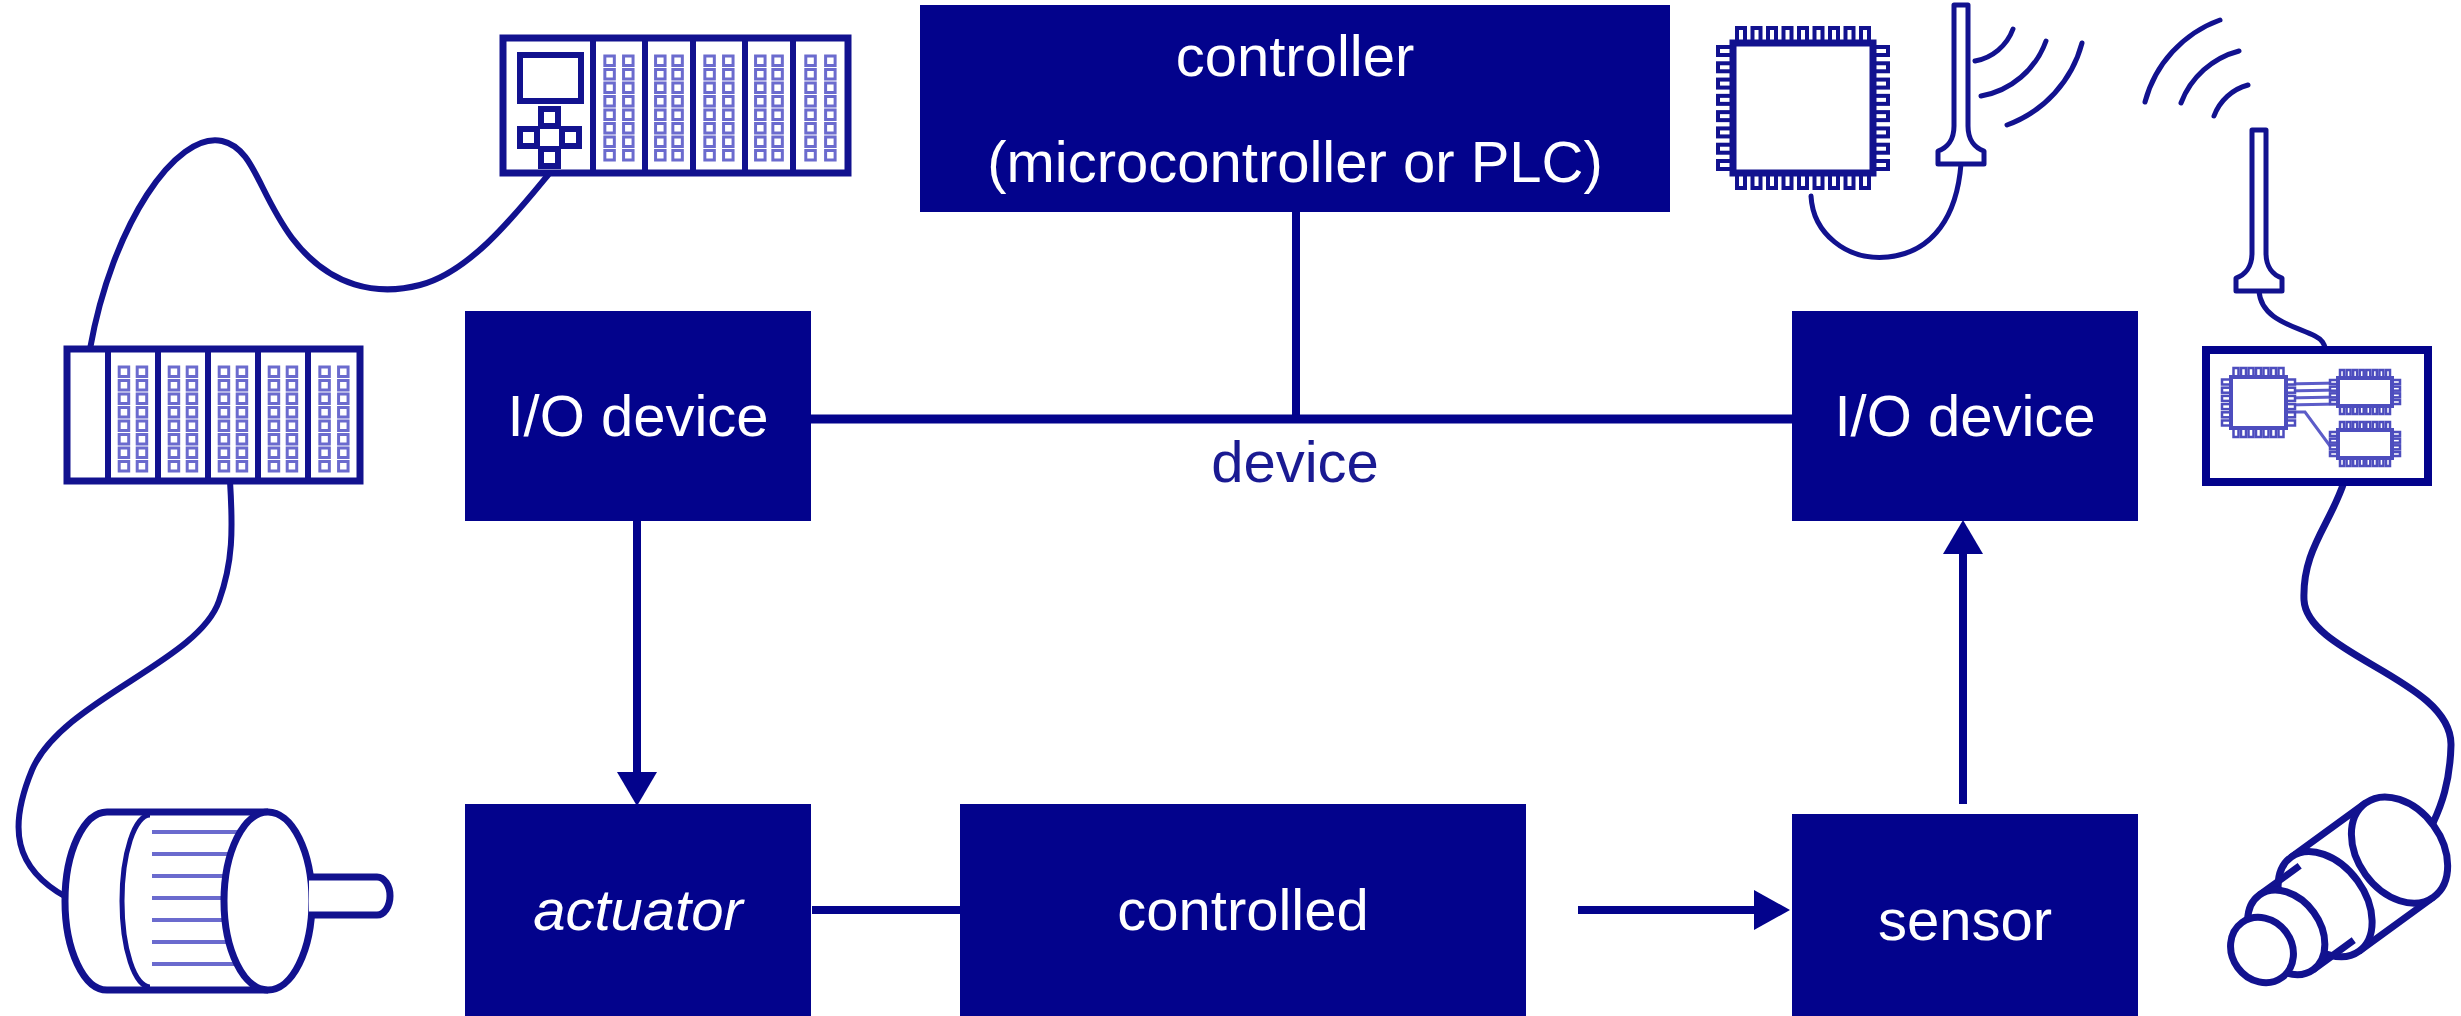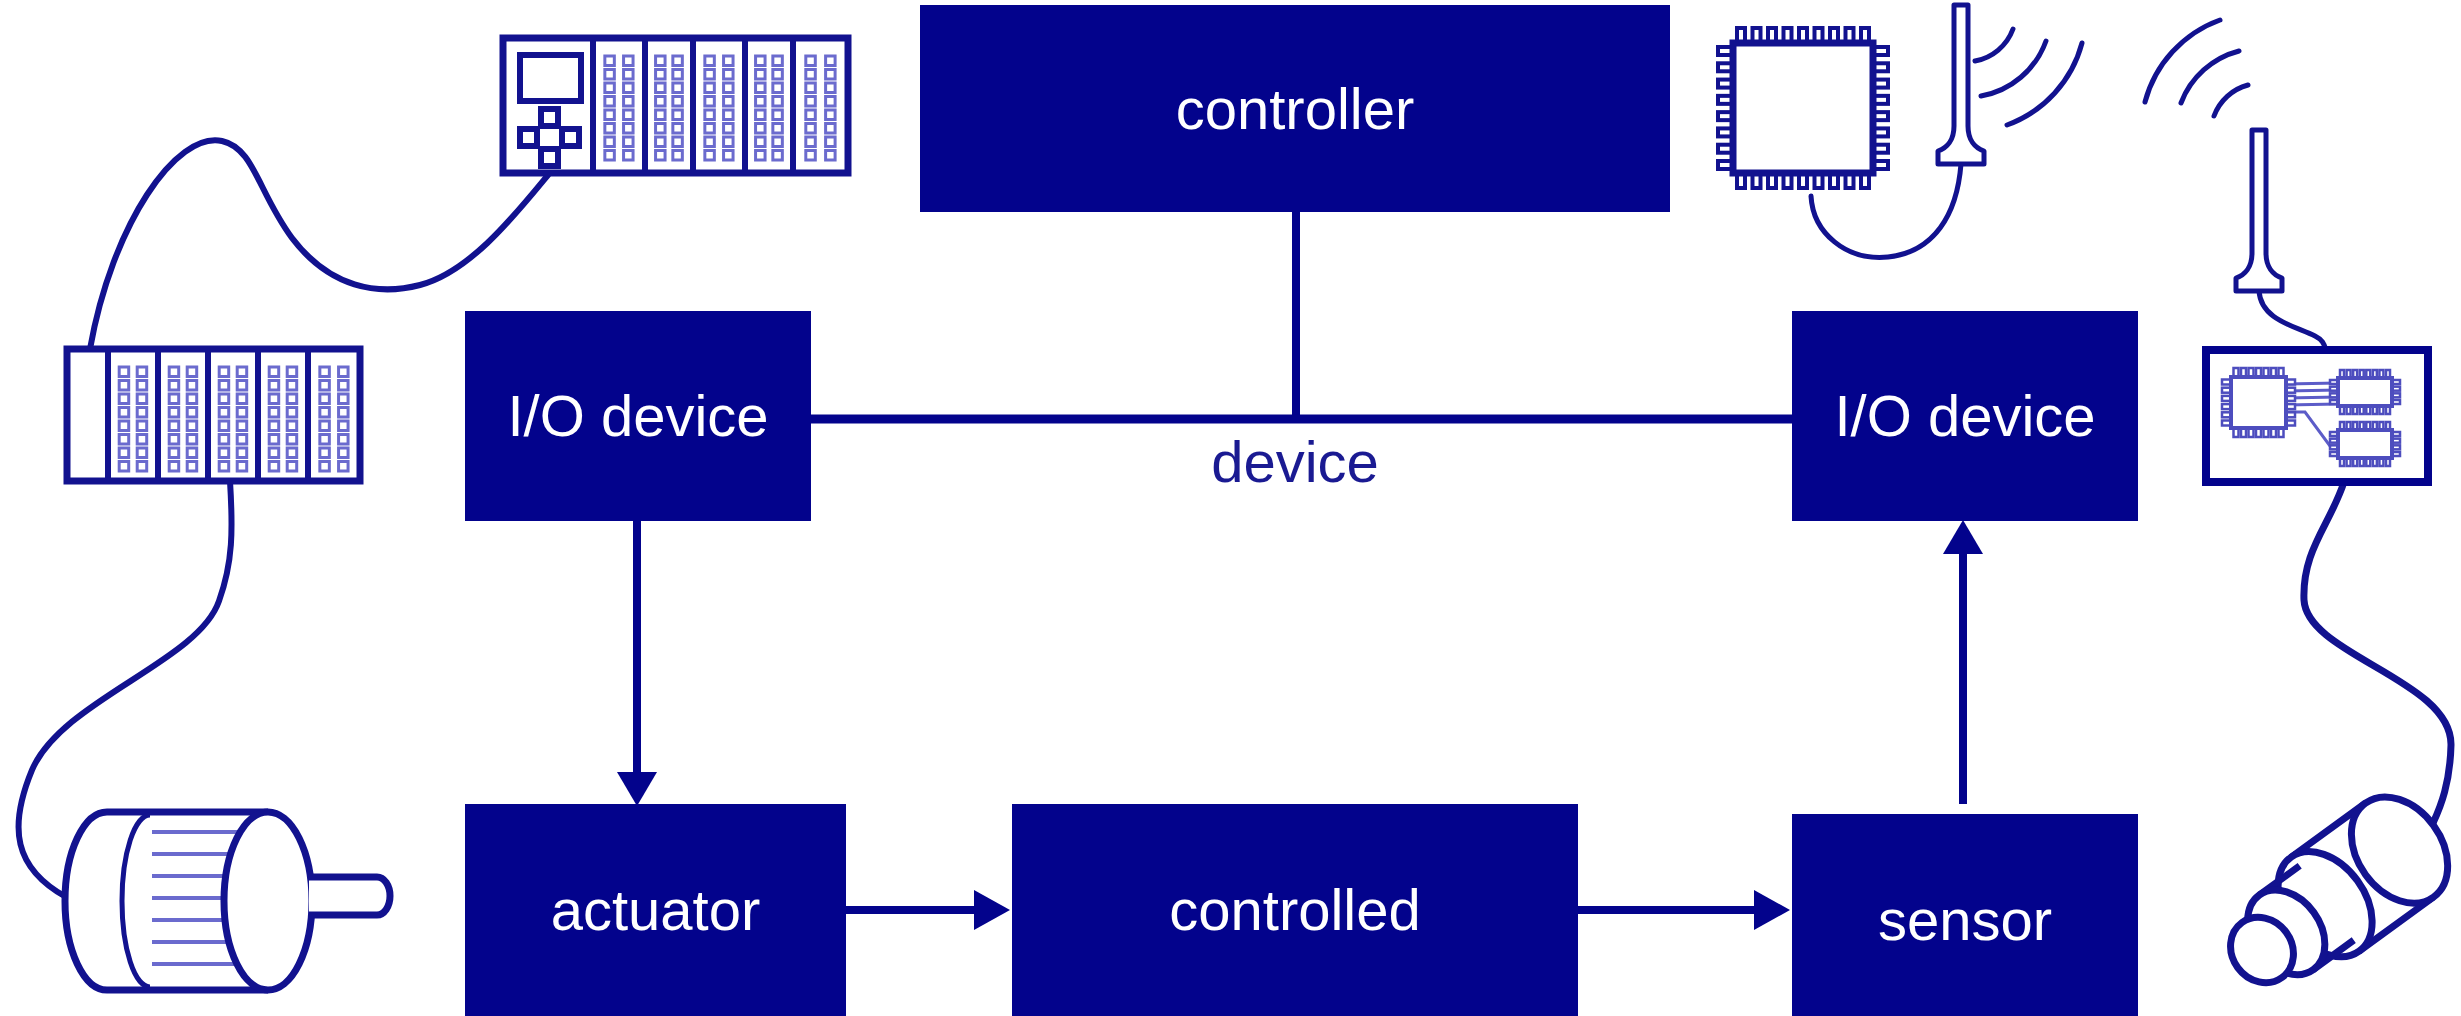--- a/index.html
+++ b/index.html
@@ -9,22 +9,22 @@
   }
   .art{position:absolute;left:0;top:0;color:var(--stroke);}
   .box{
     position:absolute;background:var(--navy);color:var(--box_text);
     display:flex;flex-direction:column;align-items:center;justify-content:center;
     font-size:58px;line-height:70px;text-align:center;white-space:nowrap;gap:36px;
   }
   .box-controller{left:920px;top:5px;width:750px;height:207px;}
   .box-io-left{left:465px;top:311px;width:346px;height:210px;}
   .box-io-right{left:1792px;top:311px;width:346px;height:210px;}
-  .box-actuator{left:465px;top:804px;width:381px;height:212px;}
-  .box-process{left:1012px;top:804px;width:566px;height:212px;align-items:center;}
+  .box-actuator{left:465px;top:804px;width:346px;height:212px;font-style:italic;}
+  .box-process{left:960px;top:804px;width:566px;height:212px;align-items:center;}
   .box-sensor{left:1792px;top:804px;width:346px;height:212px;margin-top:10px;}
   .net-label{
     position:absolute;left:1012px;top:428px;width:566px;text-align:center;
     font-size:58px;color:var(--label_text);
   }
   
   .sN{stroke:var(--navy);fill:none;}
   .fN{fill:var(--navy);stroke:none;}
   .oW{stroke:currentColor;fill:#fff;}
   .oN{stroke:currentColor;fill:none;}
@@ -426,20 +426,21 @@
       <ellipse class="oW" stroke-width="7" cx="170" cy="0" rx="42" ry="58"></ellipse>
       <ellipse class="oW" stroke-width="7" cx="78" cy="0" rx="40" ry="58"></ellipse>
       <path class="oN" stroke-width="7" d="M30 -46 L80 -46 M30 46 L80 46"></path>
       <ellipse class="oW" stroke-width="7" cx="30" cy="0" rx="34" ry="46"></ellipse>
       <ellipse class="oW" stroke-width="7" cx="0" cy="0" rx="30" ry="34"></ellipse>
     </g>
   </svg>
 
   <div class="box box-controller">
     <div>controller</div>
+    <div>(microcontroller or PLC)</div>
   </div>
 
   <div class="box box-io-left">
     <div>I/O device</div>
   </div>
 
   <div class="box box-io-right">
     <div>I/O device</div>
   </div>
 

